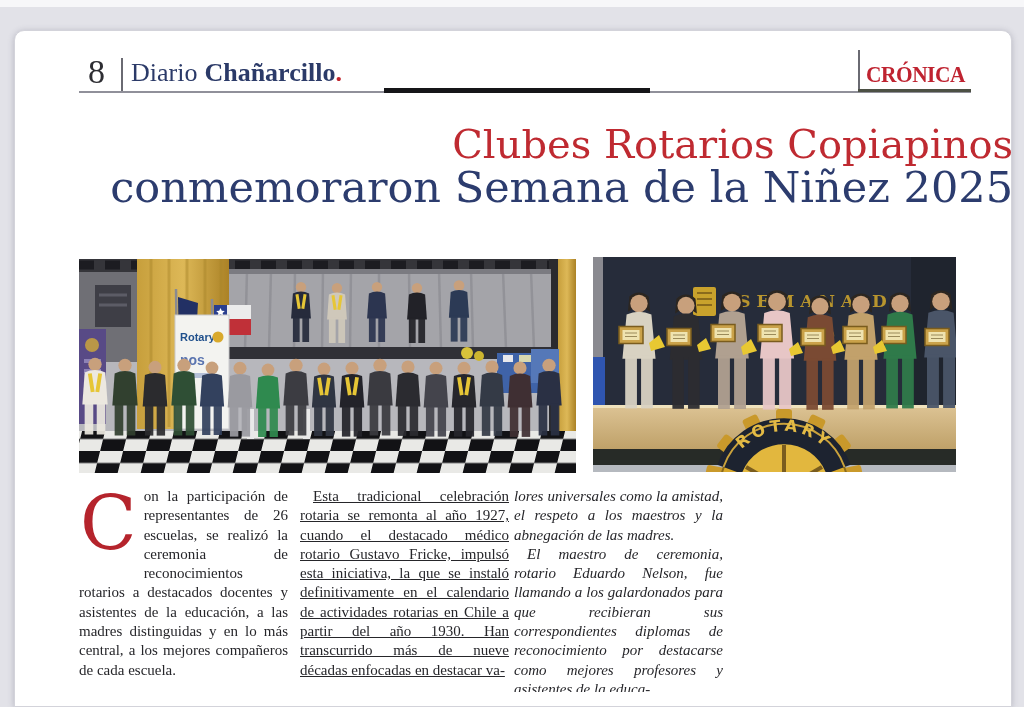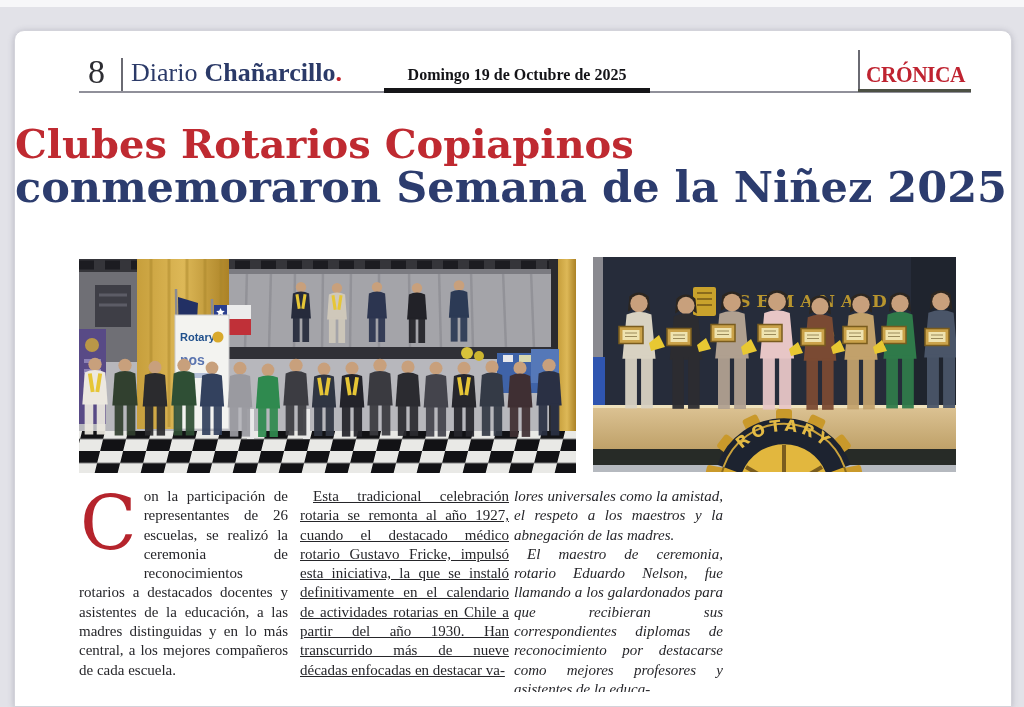--- a/index.html
+++ b/index.html
@@ -23,22 +23,22 @@
   .m-brand .dot{font-weight:bold;color:#c1242c;}
   .m-date{position:absolute;left:371px;top:35px;width:262px;text-align:center;
           font-size:16px;font-weight:bold;color:#141418;white-space:nowrap;}
   .m-rule{position:absolute;left:64px;top:60px;width:892px;height:2px;background:#90909a;}
   .m-datebar{position:absolute;left:369px;top:57px;width:266px;height:5px;background:#151518;}
   .m-secline{position:absolute;left:843px;top:19px;width:2px;height:42px;background:#6a6a72;}
   .m-section{position:absolute;left:851px;top:31px;font-size:23px;font-weight:bold;color:#bf2330;
              letter-spacing:-.5px;transform:scaleX(.93);transform-origin:left center;white-space:nowrap;}
   .m-secrule{position:absolute;left:843px;top:58px;width:113px;height:3px;background:#4c5044;}
   
-  .headline{position:absolute;left:0;top:92px;width:998px;text-align:left;
-            font-family:"DejaVu Serif", serif;font-weight:bold;}
+  .headline{position:absolute;left:0;top:92px;width:998px;text-align:right;
+            font-family:"DejaVu Serif", serif;}
   .h-line1{font-size:40px;line-height:1.05;color:#bf2a31;}
   .h-line2{font-size:43px;line-height:1.05;color:#2c3c6e;margin-top:0;}
   
   .photoL{position:absolute;left:64px;top:228px;width:497px;height:214px;}
   .photoR{position:absolute;left:578px;top:226px;width:363px;height:215px;}
   .photoL svg,.photoR svg{display:block;}
   
   .col{position:absolute;top:456px;width:209px;height:205px;overflow:hidden;
        font-size:15px;line-height:19.3px;text-align:justify;color:#26262a;}
   .c1{left:64px;} .c2{left:285px;text-decoration:underline;} .c3{left:499px;font-style:italic;} .c4{left:716px;}
@@ -52,21 +52,20 @@
 
 <div class="top-strip"></div>
 
 <div class="paper">
 
   <div class="m-num">8</div>
   <div class="m-sep"></div>
   <div class="m-brand">
     <span class="pfx">Diario</span><span class="nm">Chañarcillo</span><span class="dot">.</span>
   </div>
-  <div class="m-date">Domingo 19 de Octubre de 2025</div>
   <div class="m-rule"></div>
   <div class="m-datebar"></div>
   <div class="m-secline"></div>
   <div class="m-section">CRÓNICA</div>
   <div class="m-secrule"></div>
 
   <div class="headline">
     <div class="h-line1">Clubes Rotarios Copiapinos</div>
     <div class="h-line2">conmemoraron Semana de la Niñez 2025</div>
   </div>

